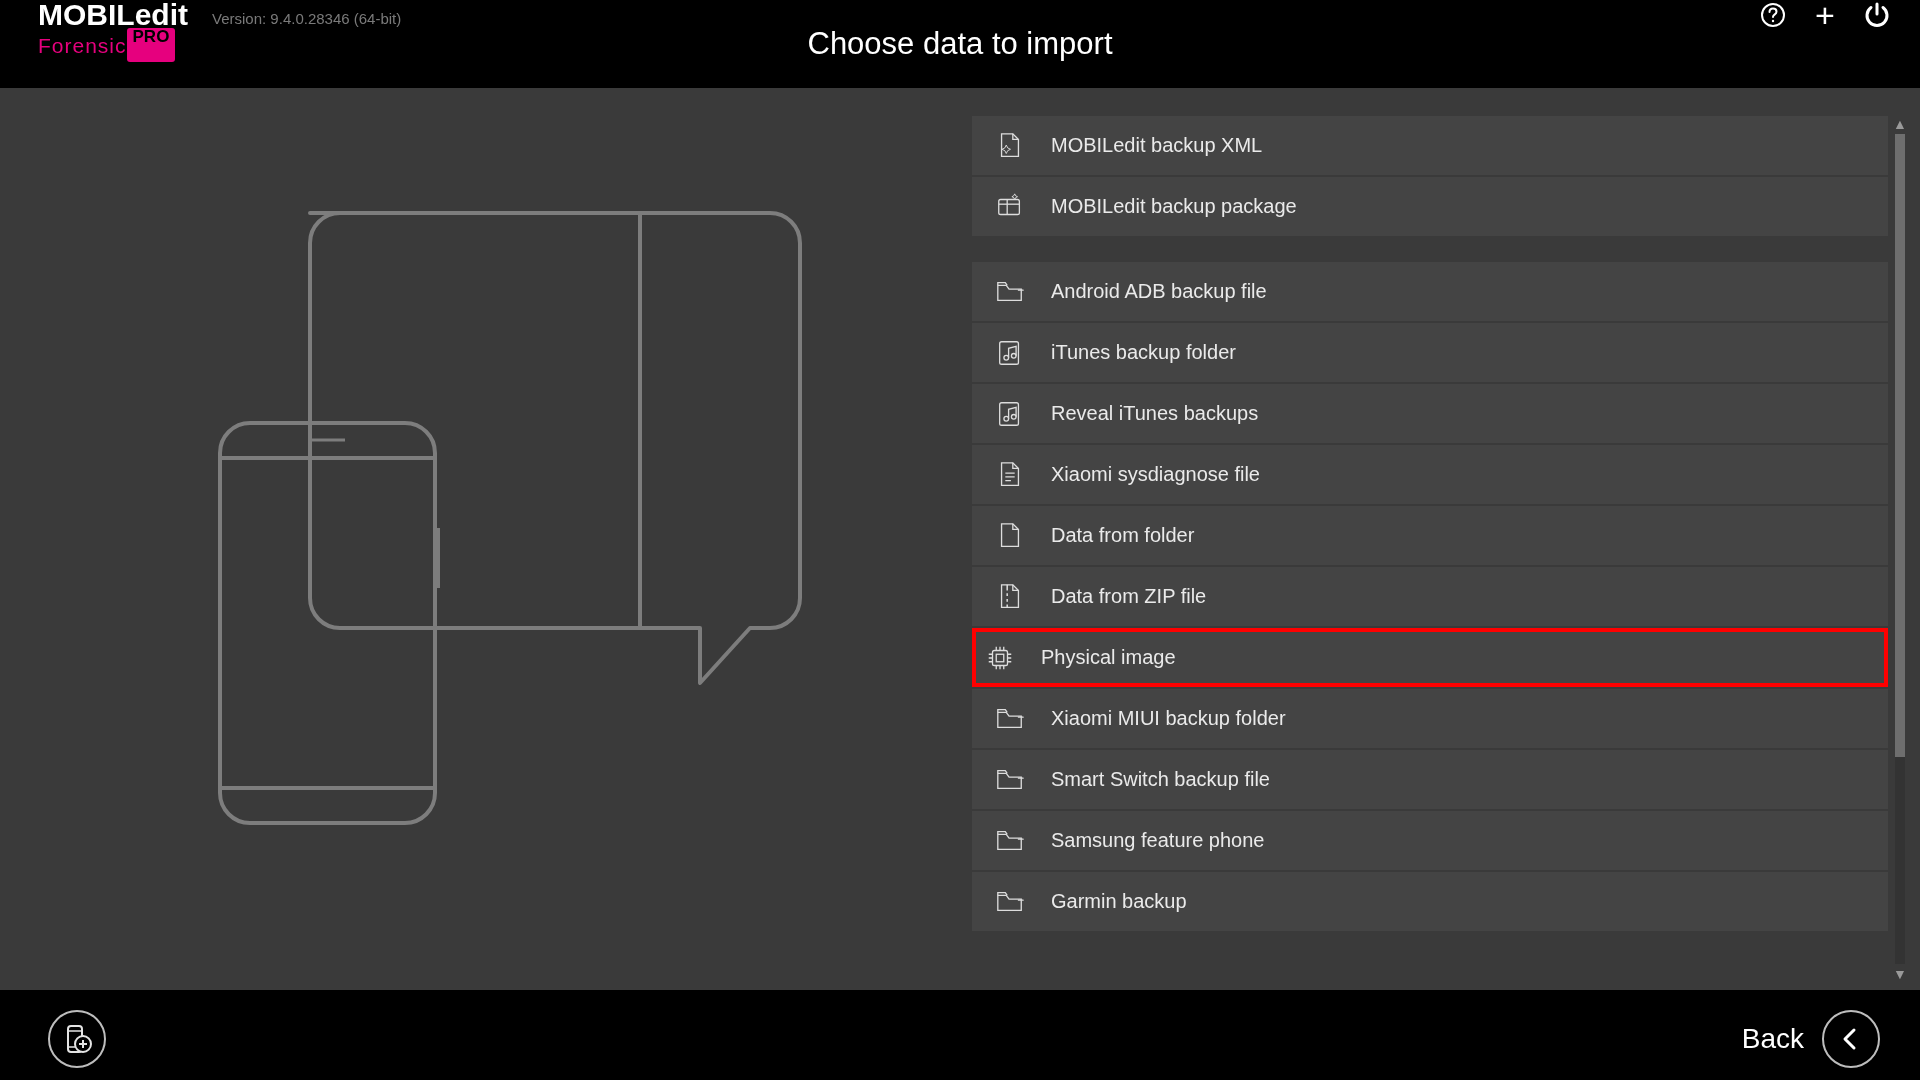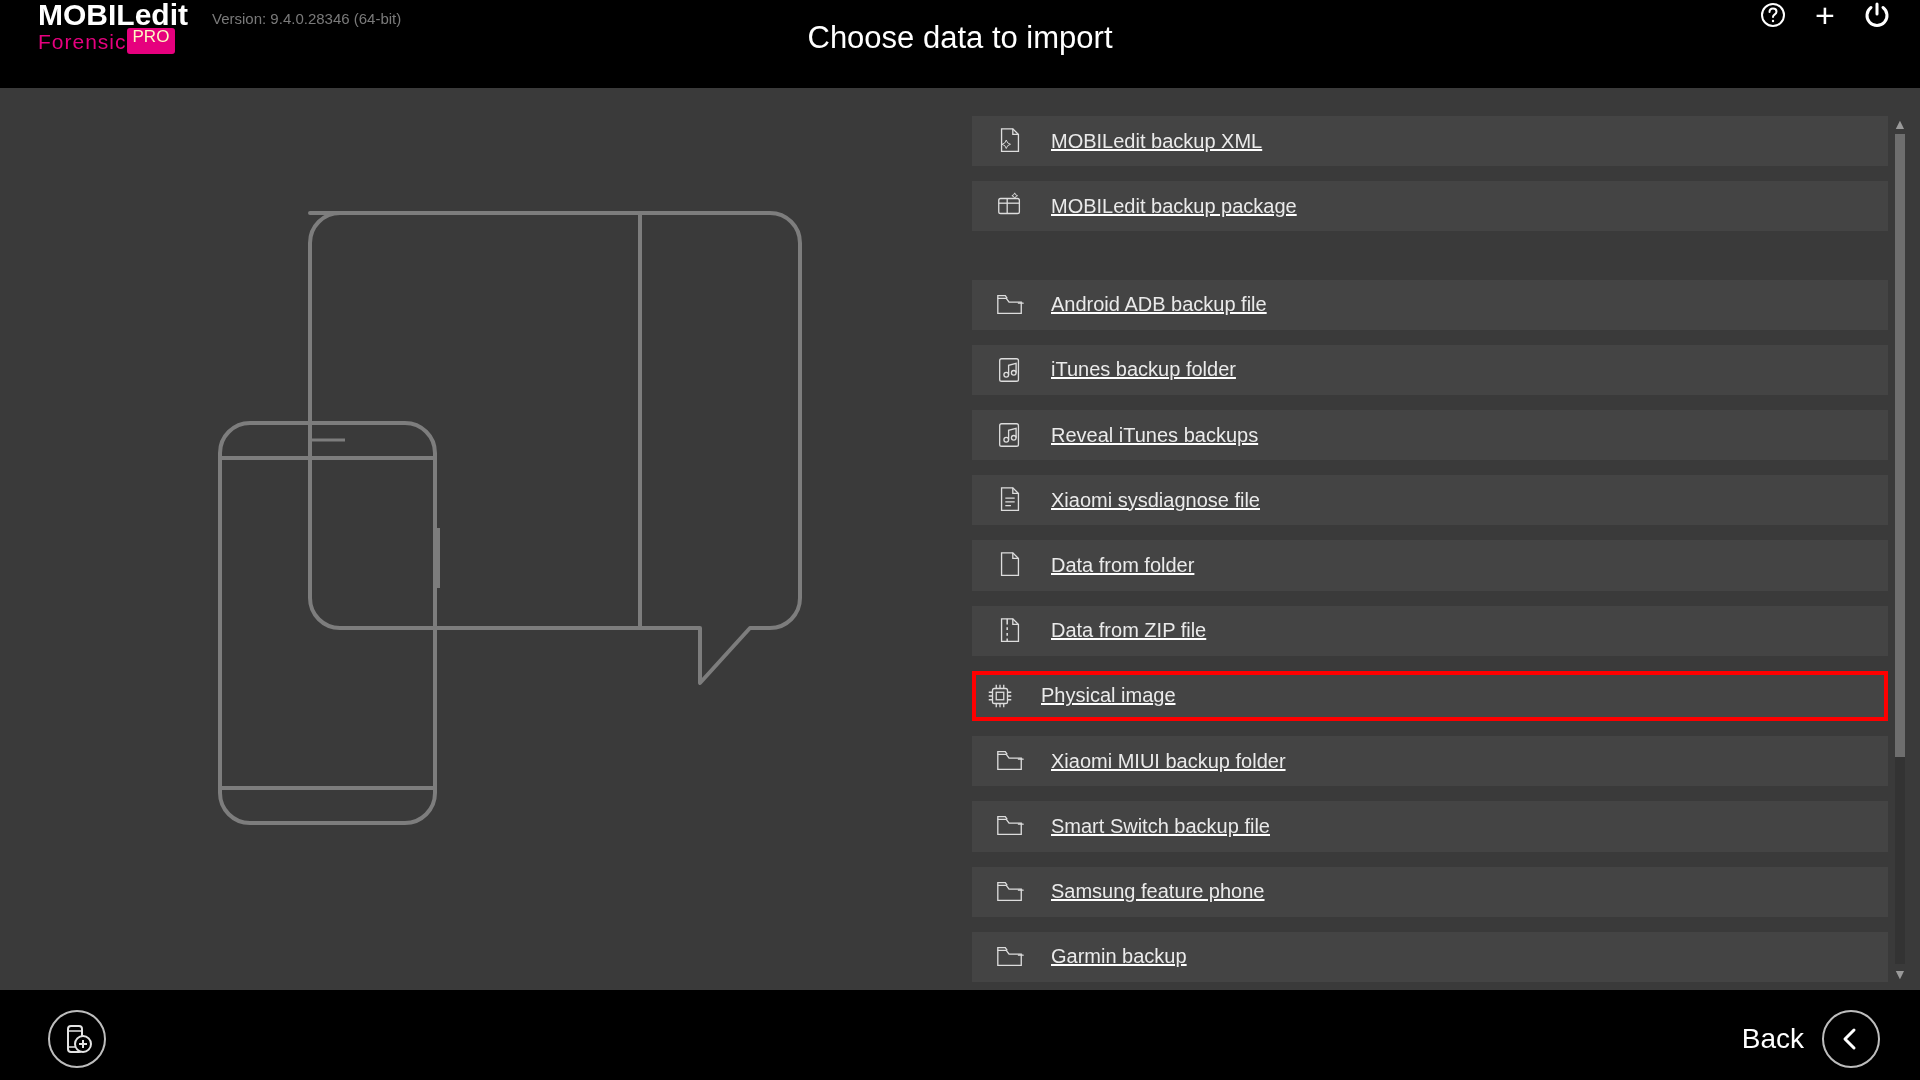--- a/index.html
+++ b/index.html
@@ -13,30 +13,30 @@
     display: flex;
     align-items: flex-start;
     position: relative;
   }
   .logo-block { padding-left: 38px; display: flex; align-items: center; }
   .logo-text { line-height: 1; }
   .logo-line1 { font-size: 30px; font-weight: 700; letter-spacing: 0px; color: #fff; }
   .logo-line2 { display: flex; align-items: center; margin-top: -2px; }
   .logo-forensic { color: #e6007e; font-size: 21px; font-weight: 400; letter-spacing: 1px; }
   .logo-pro {
-    background: #e6007e; color: #fef9c3; font-size: 17px; font-weight: 400;
-    padding: 0px 6px 9px 6px; border-radius: 3px; letter-spacing: 0px;
+    background: #e6007e; color: #000000; font-size: 17px; font-weight: 700;
+    padding: 0px 6px 17px 6px; border-radius: 3px; letter-spacing: 0px;
   }
   .version {
     color: #7a7a7a; font-size: 15px; margin-left: 24px; margin-top: 10px;
   }
   .page-title {
     position: absolute; left: 50%; transform: translateX(-50%);
     font-size: 31px; font-weight: 400; color: #fff; letter-spacing: 0px;
-    top: 20px;
+    top: 26px;
   }
   .header-icons {
     margin-left: auto; display: flex; gap: 22px; padding-right: 28px; align-items: center;
   }
   .hicon { width: 30px; height: 30px; display: flex; align-items: center; justify-content: center; cursor: pointer; }
   .hicon svg { stroke: #fff; fill: none; }
   .hicon-text { color:#fff; font-size:26px; font-weight:300; line-height:1; }
 
   
   .main {
@@ -60,21 +60,21 @@
   .illustration svg { display:block; }
 
   
   .list-wrap {
     position: absolute;
     left: 0; right: 32px; top: 28px; bottom: 8px;
     display: flex; flex-direction: column;
   }
   .list {
     flex: 1; overflow: hidden;
-    display: flex; flex-direction: column; gap: 15px; text-decoration: underline;
+    display: flex; flex-direction: column; gap: 2px;
   }
   .group-gap { height: 22px; }
   .item {
     height: 59px;
     background: #444444;
     display: flex;
     align-items: center;
     padding-left: 18px;
     gap: 24px;
     cursor: pointer;

